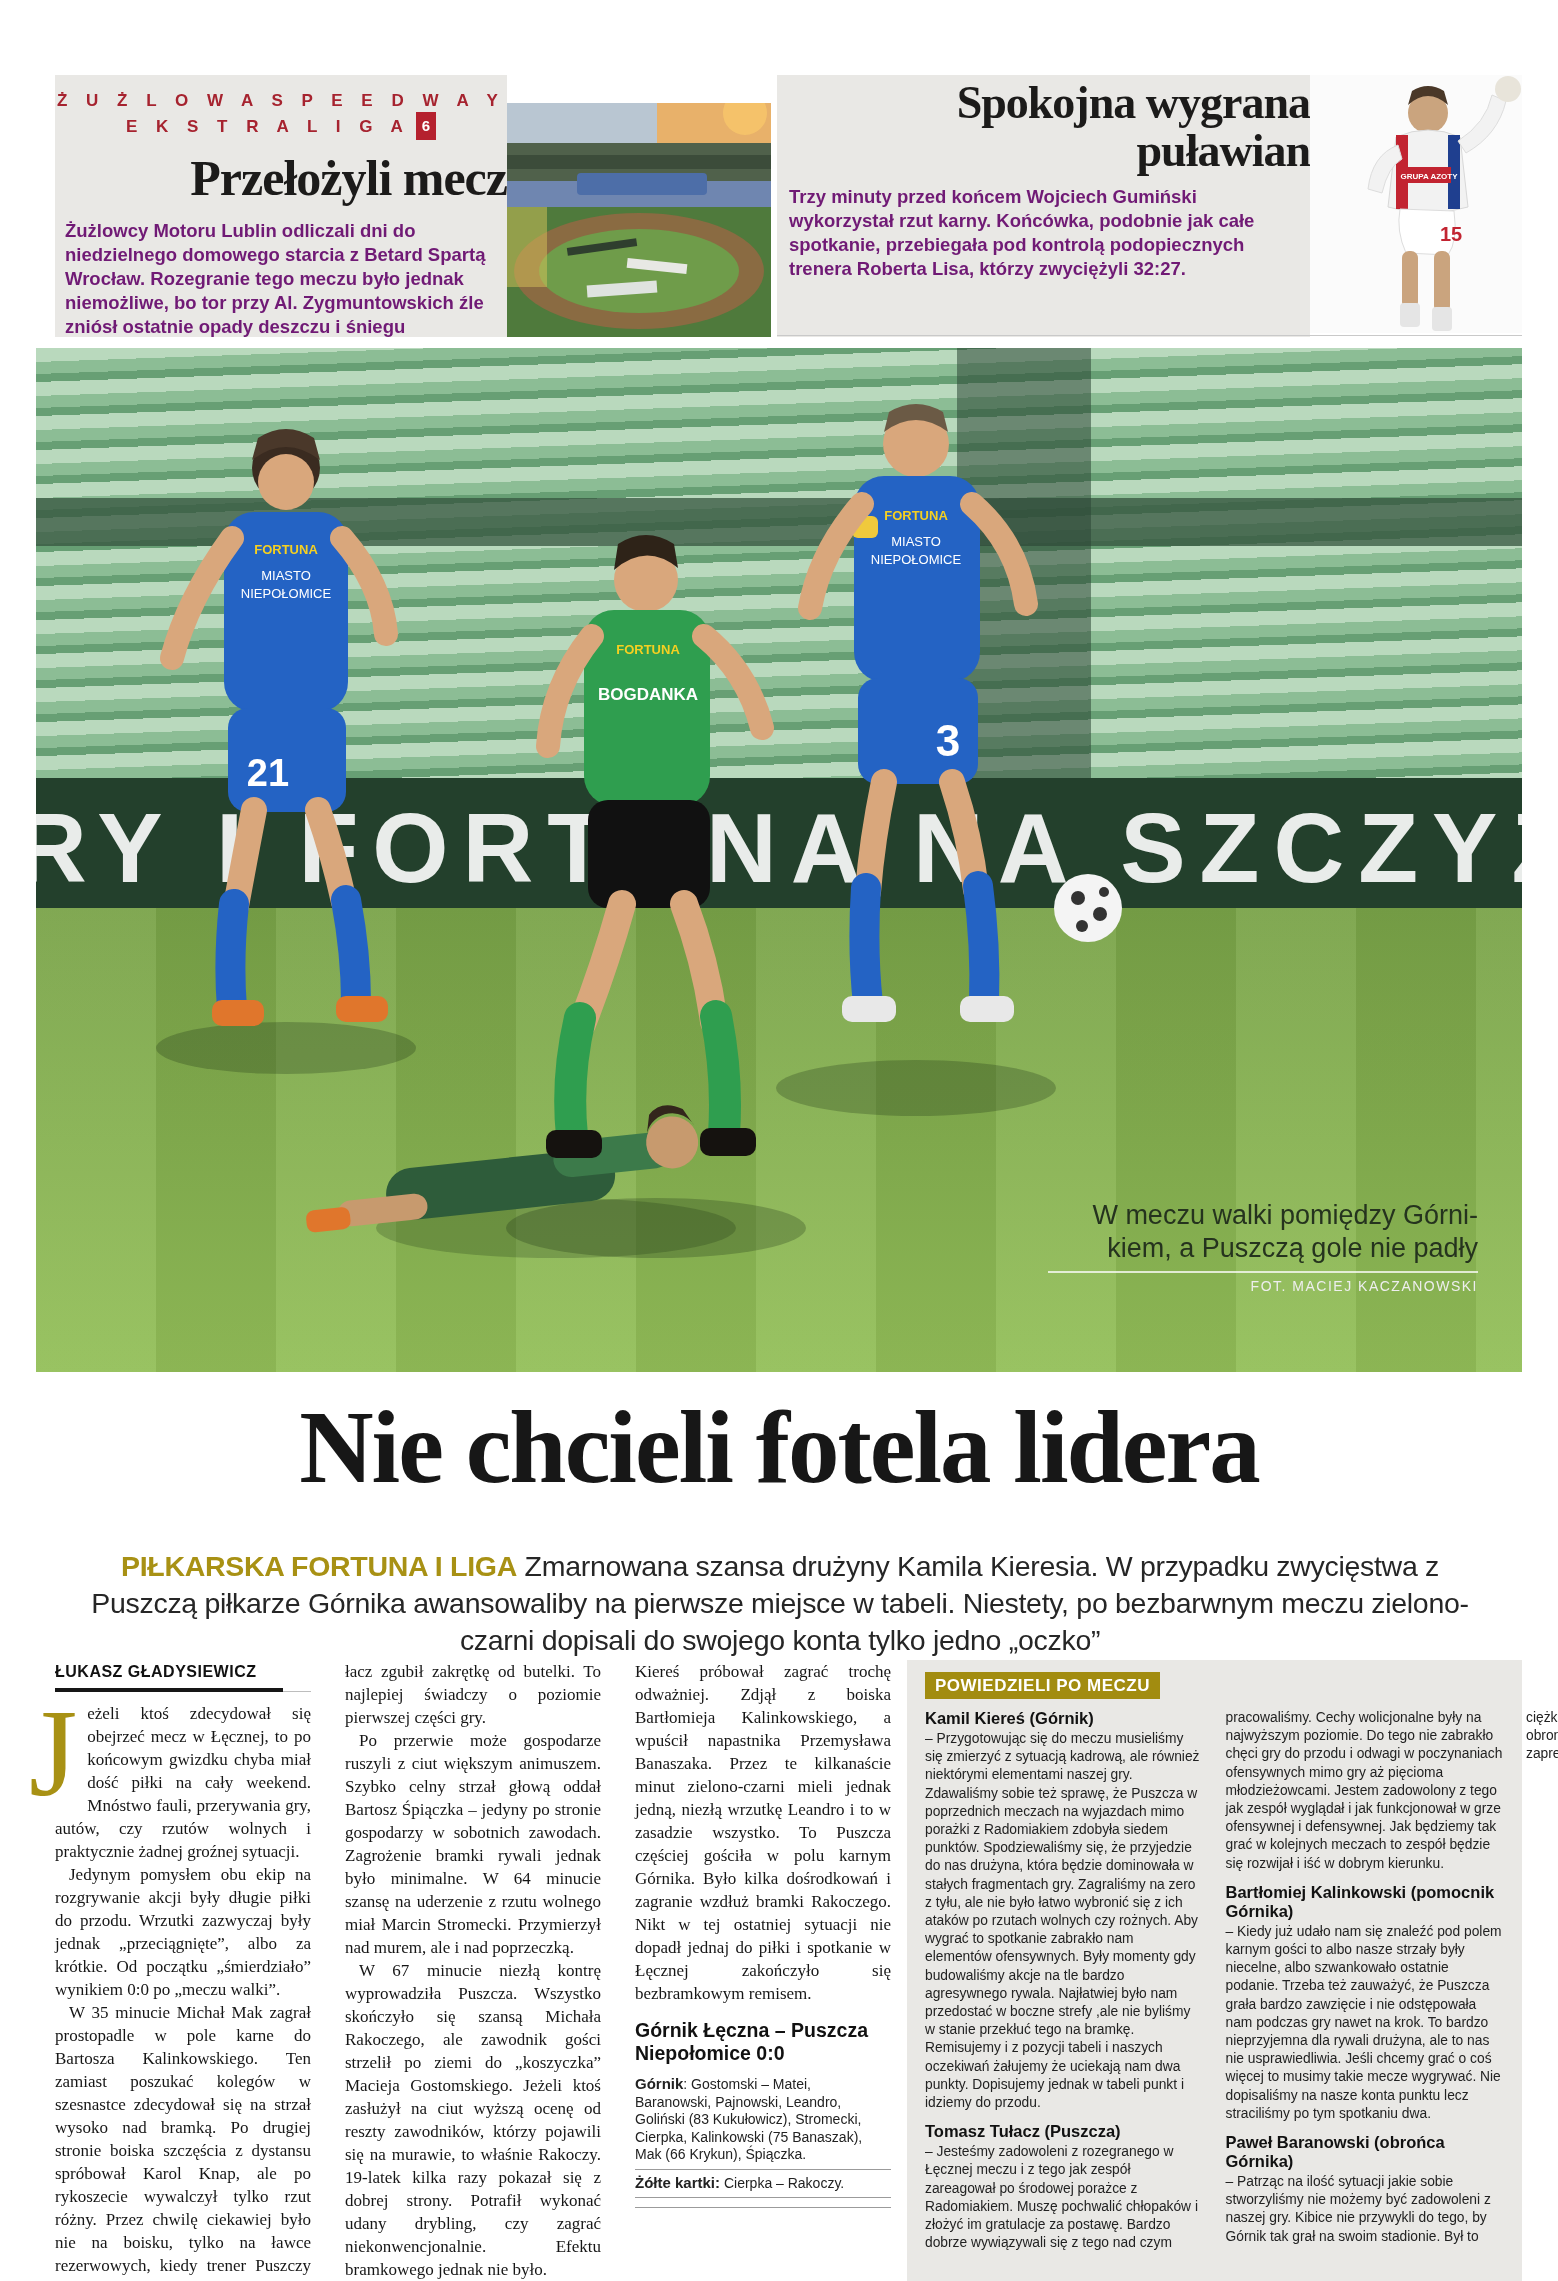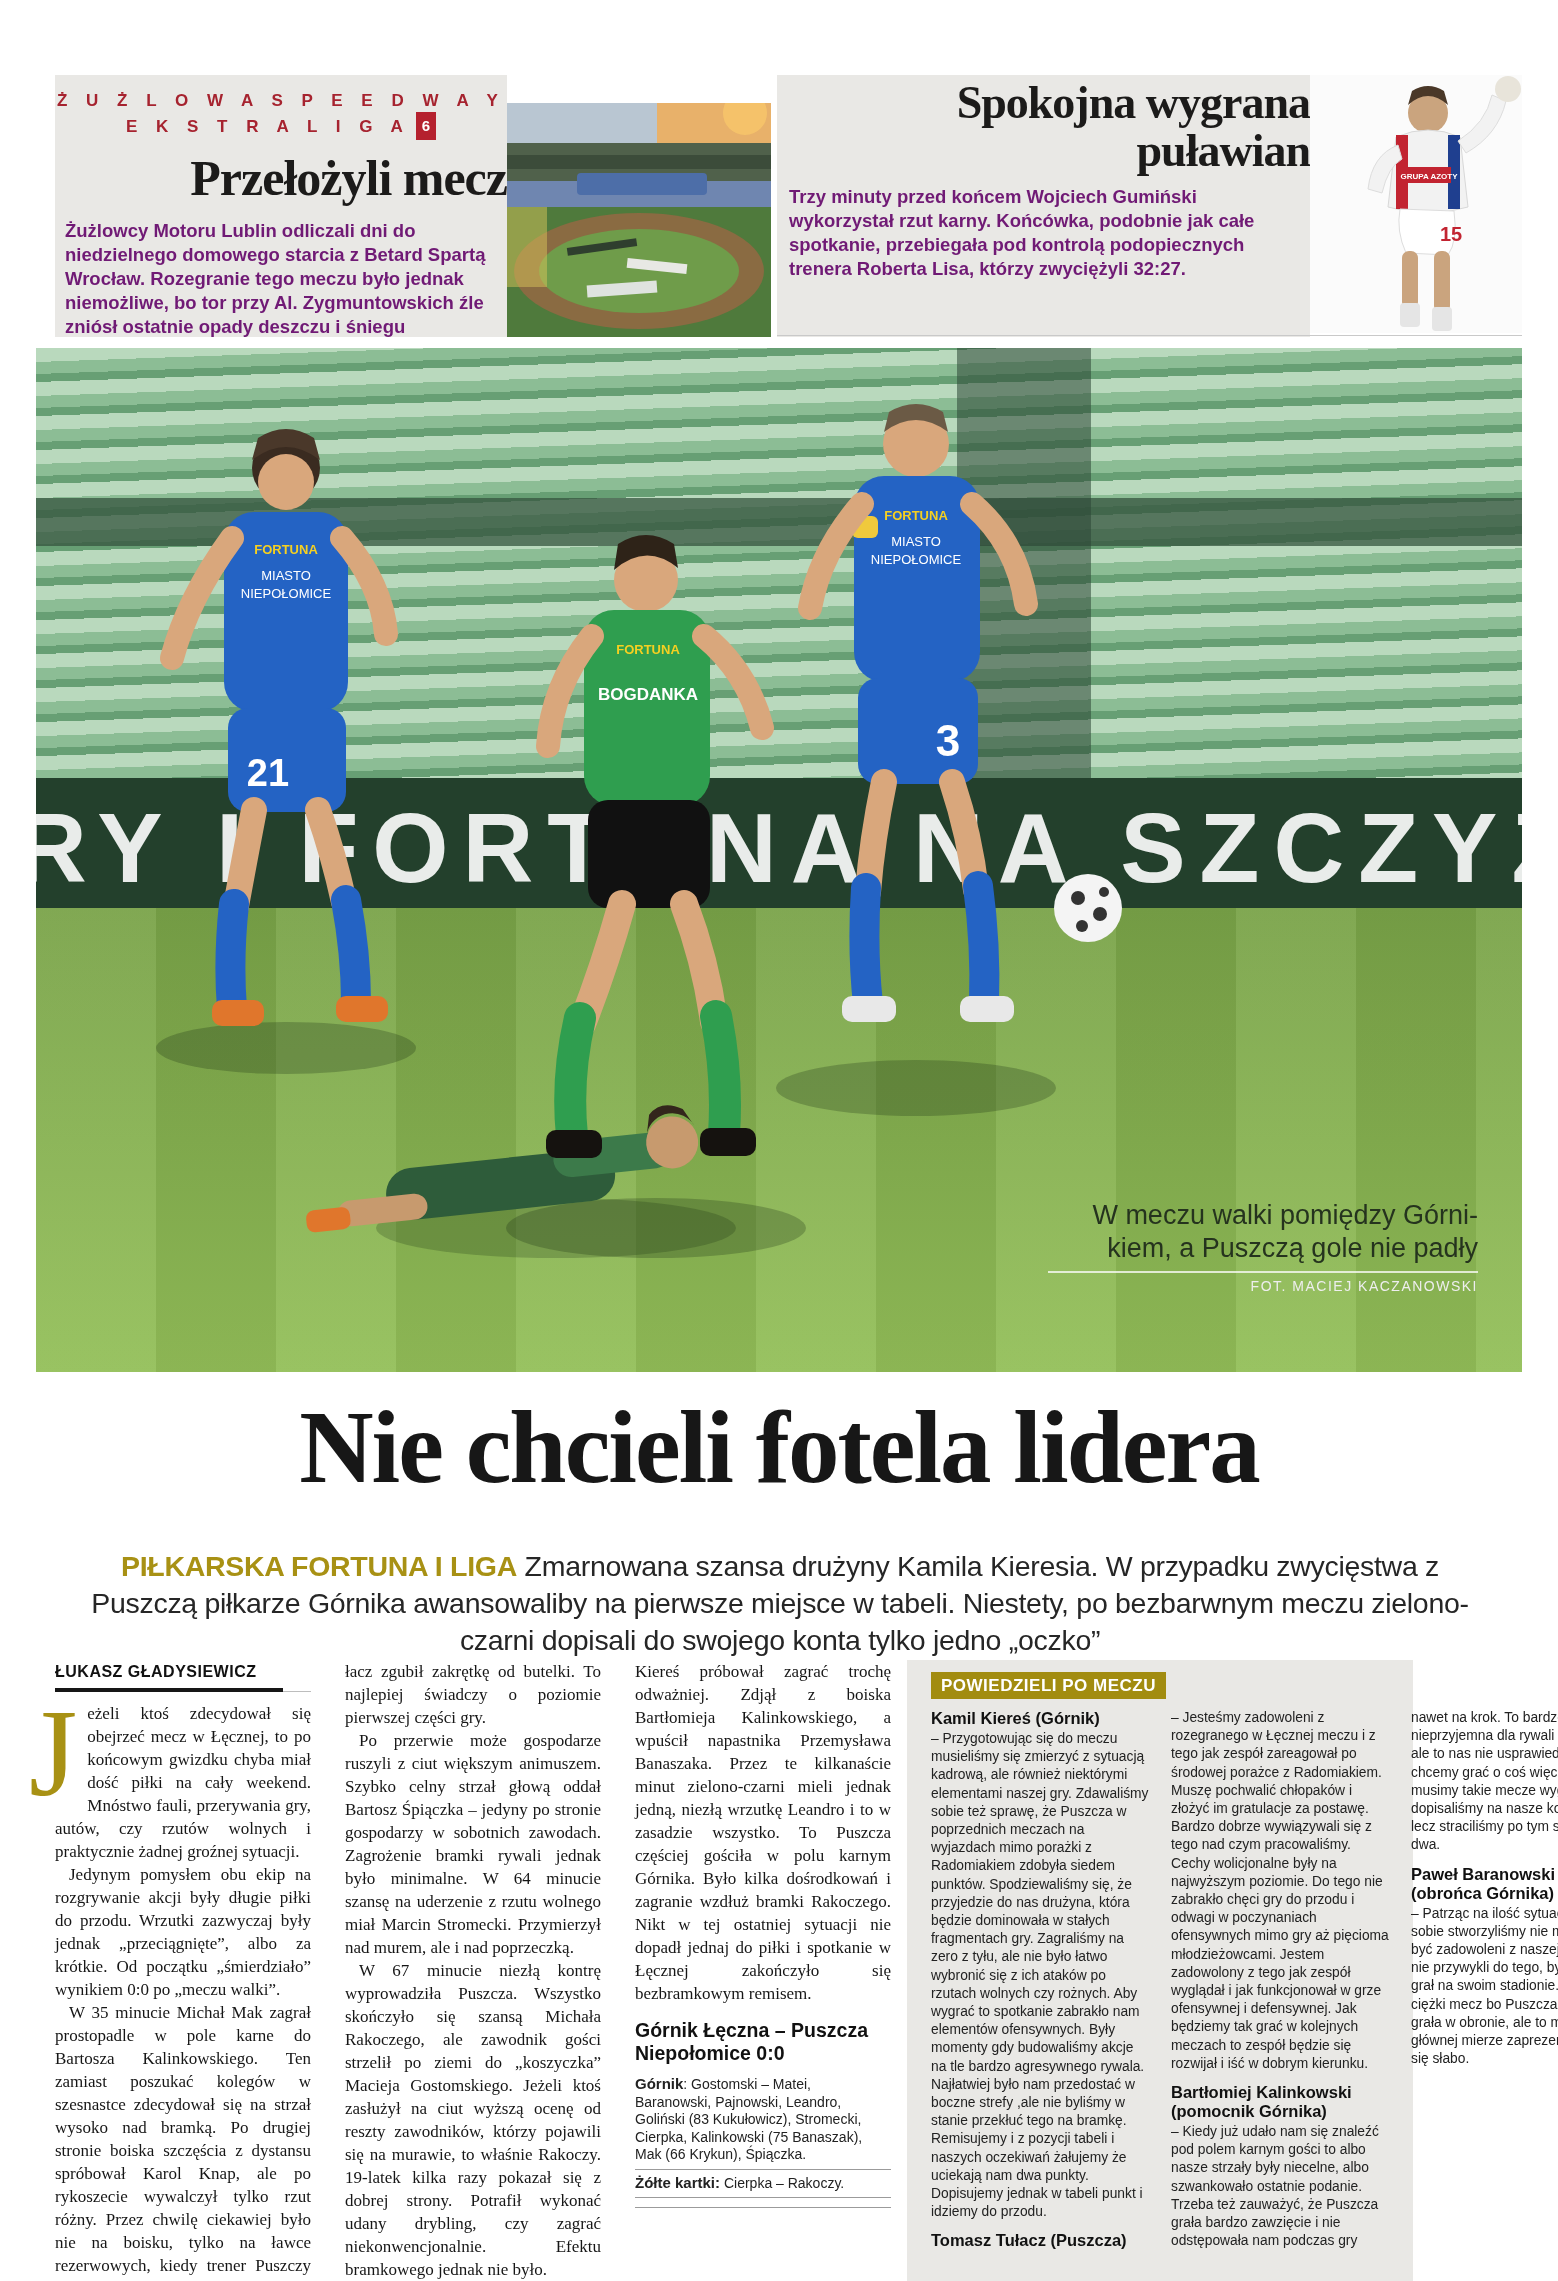--- a/index.html
+++ b/index.html
@@ -59,22 +59,22 @@
   .byline{display:inline-block;font-weight:700;font-size:16px;letter-spacing:.5px;color:#111;
       border-bottom:4px solid #161616;padding:0 26px 5px 0;margin-bottom:-1px;}
   .dropcap{float:left;font-family:"Liberation Serif",serif;color:#a89114;font-size:124px;line-height:96px;
       margin:4px 10px 0 -26px;font-weight:400;}
   
   .matchbox{margin-top:14px;font-family:"Liberation Sans",sans-serif;text-align:left;}
   .mb-title{font-weight:700;font-size:19.5px;line-height:23px;color:#111;margin-bottom:6px;}
   .mb-row{border-bottom:1px solid #9b9b9b;padding:4px 0 5px;font-size:14px;line-height:17.5px;color:#222;}
   .mb-row b{font-size:15px;}
   
-  .panel{position:absolute;left:852px;top:0;width:506px;height:621px;background:#e9e8e5;
-      padding:12px 24px;box-sizing:border-box;font-family:"Liberation Sans",sans-serif;}
+  .panel{position:absolute;left:852px;top:0;width:615px;height:621px;background:#e9e8e5;
+      padding:12px 18px;box-sizing:border-box;font-family:"Liberation Sans",sans-serif;}
   .panel-header{display:inline-block;background:#a28c10;color:#ffffff;font-weight:700;font-size:17px;
       letter-spacing:.5px;padding:4px 10px 3px;margin-bottom:10px;}
   .panel-body{height:548px;column-count:2;column-gap:22px;column-fill:auto;}
   .q-name{font-weight:700;font-size:16.5px;line-height:19px;color:#111;margin:10px 0 2px;}
   .q-name:first-child{margin-top:0;}
   .q-text{font-size:13.8px;line-height:18.2px;color:#222;}
 </style>
 </head>
 <body>
 

